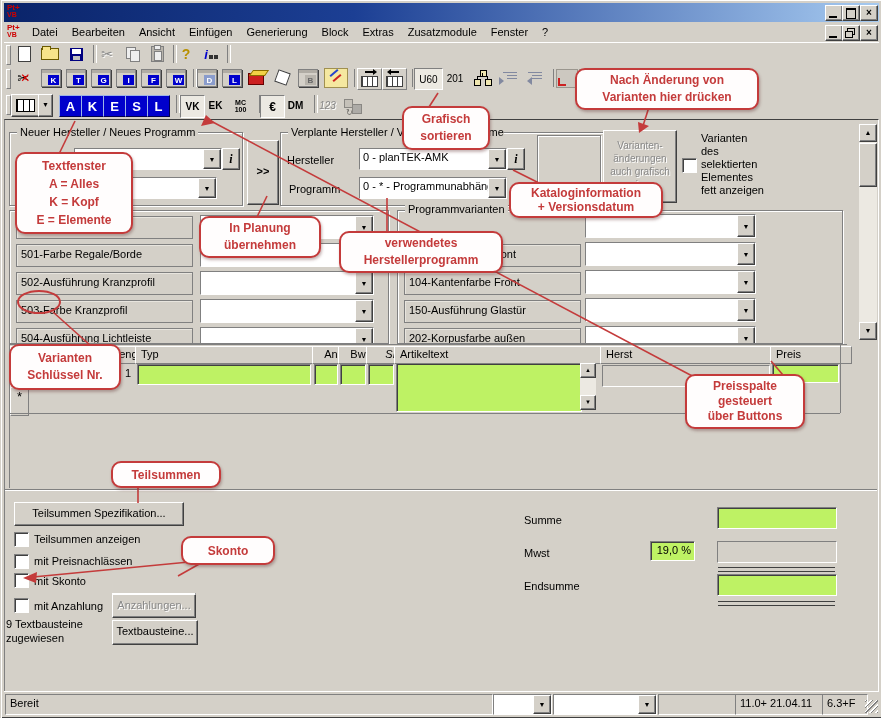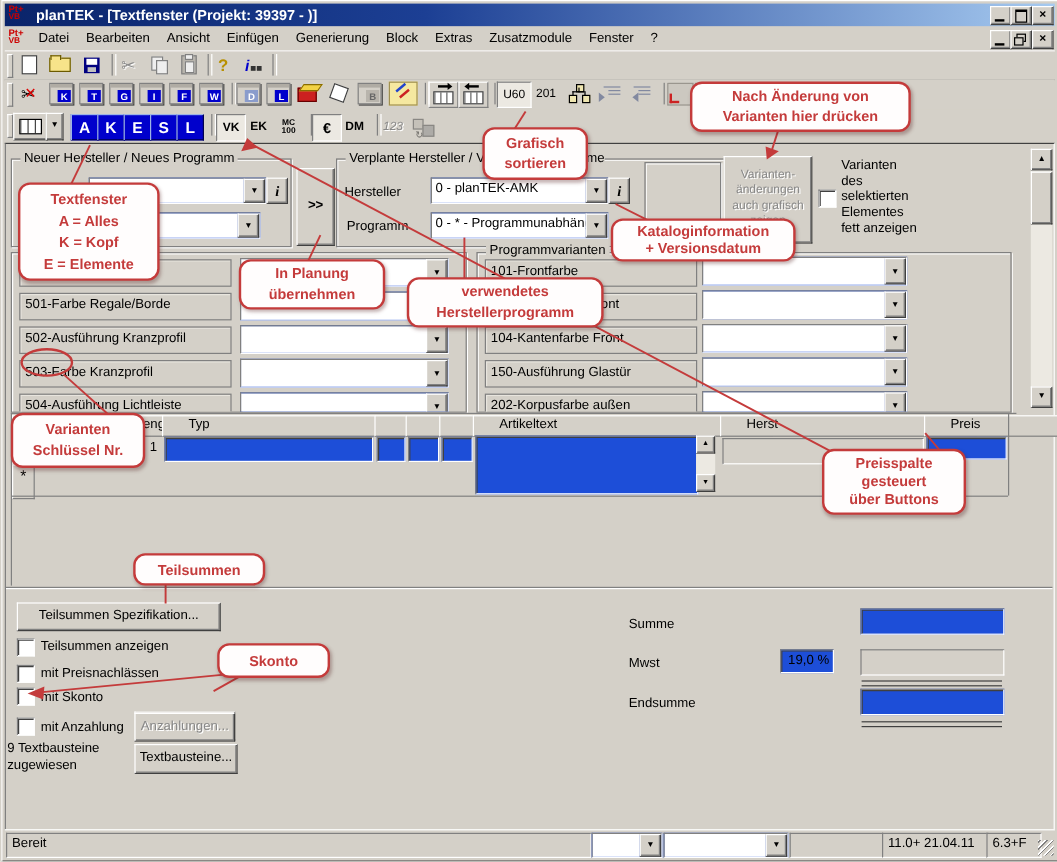--- a/index.html
+++ b/index.html
@@ -5,21 +5,21 @@
   html,body{margin:0;padding:0;}
   body{font-family:"Liberation Sans","DejaVu Sans",sans-serif;font-size:11px;color:#000;}
   .window{position:relative;width:881px;height:718px;background:#d4d0c8;overflow:hidden;
           border-left:1px solid #d4d0c8;box-shadow:inset 1px 1px 0 #fff, inset -1px -1px 0 #404040;}
   .abs{position:absolute;}
   .btn3d{background:#d4d0c8;border-top:1px solid #fff;border-left:1px solid #fff;
          border-right:1px solid #404040;border-bottom:1px solid #404040;
          box-shadow:inset -1px -1px 0 #808080;}
   .sunken{border-top:1px solid #808080;border-left:1px solid #808080;
           border-right:1px solid #fff;border-bottom:1px solid #fff;
-          box-shadow:inset 1px 1px 0 #404040;background:#1d4ed8;}
+          box-shadow:inset 1px 1px 0 #404040;background:#bef264;}
   .sunkenflat{border-top:1px solid #808080;border-left:1px solid #808080;
           border-right:1px solid #fff;border-bottom:1px solid #fff;background:#d4d0c8;}
   .etched{border:1px solid #808080;box-shadow:inset 1px 1px 0 #fff,1px 1px 0 #fff;}
   .titlebar{left:3px;top:3px;width:875px;height:19px;
             background:linear-gradient(90deg,#0a246a 0%,#1c3f94 40%,#a6caf0 100%);
             color:#fff;font-weight:bold;font-size:12px;display:flex;align-items:center;}
   .menubar{left:3px;top:22px;width:875px;height:20px;background:#d4d0c8;display:flex;align-items:center;border-bottom:1px solid #fff;}
   .menuitem{padding:3px 7px;}
   .tbrow{background:#d4d0c8;}
   .grip{width:3px;height:18px;border-top:1px solid #fff;border-left:1px solid #fff;border-right:1px solid #808080;border-bottom:1px solid #808080;}
@@ -42,40 +42,39 @@
   .dropbtn{width:16px;background:#d4d0c8;border-top:1px solid #fff;border-left:1px solid #fff;
            border-right:1px solid #404040;border-bottom:1px solid #404040;box-shadow:inset -1px -1px 0 #808080;
            display:flex;align-items:center;justify-content:center;font-size:7px;}
   .ibtn{font-family:"Liberation Serif","DejaVu Serif",serif;font-style:italic;font-weight:bold;font-size:12px;
         display:flex;align-items:center;justify-content:center;}
   .checkbox{width:13px;height:13px;background:#fff;border-top:1px solid #808080;border-left:1px solid #808080;
             border-right:1px solid #fff;border-bottom:1px solid #fff;box-shadow:inset 1px 1px 0 #404040;}
   .statfield{background:#d4d0c8;padding:2px 4px;overflow:hidden;white-space:nowrap;
              border-top:1px solid #808080;border-left:1px solid #808080;border-right:1px solid #fff;border-bottom:1px solid #fff;}
   .th{background:#d4d0c8;border-top:1px solid #fff;border-left:1px solid #fff;border-right:1px solid #808080;
-      border-bottom:1px solid #808080;padding:1px 21px;overflow:hidden;white-space:nowrap;}
+      border-bottom:1px solid #808080;padding:1px 5px;overflow:hidden;white-space:nowrap;}
   .callout{position:absolute;z-index:50;background:#fffdfd;border:2px solid #c43b3b;border-radius:10px;
            color:#c43b3b;font-weight:bold;font-size:12px;text-align:center;
            display:flex;flex-direction:column;justify-content:center;box-shadow:1px 2px 3px rgba(90,40,40,.35);}
   .vrow-label{background:#d4d0c8;border:1px solid #808080;box-shadow:inset 1px 1px 0 #e8e5de;
               padding:3px 4px;overflow:hidden;white-space:nowrap;}
   .dblrule{border-top:1px solid #404040;border-bottom:1px solid #404040;height:3px;}
   svg{position:absolute;left:0;top:0;pointer-events:none;}
 </style>
 </head>
 <body>
 
 <div class="window">
 
   <div class="abs titlebar">
     <div class="abs" style="left:3px;top:1px;width:18px;height:16px;">
       <div style="color:#cc0000;font-size:8px;font-weight:bold;line-height:7px;text-shadow:none;">Pt+</div>
       <div style="color:#cc0000;font-size:7px;font-weight:bold;line-height:7px;">VB</div>
     </div>
-    <div class="abs" style="left:26px;top:3px;">planTEK - [Textfenster (Projekt: 39397 - )]</div>
     <div class="abs btn3d" style="left:821px;top:2px;width:16px;height:14px;">
         <div style="position:absolute;left:3px;bottom:2px;width:8px;height:2px;background:#000;"></div>
       </div>
     <div class="abs btn3d" style="left:838px;top:2px;width:16px;height:14px;">
         <div style="position:absolute;left:3px;top:2px;width:8px;height:8px;border:1px solid #000;border-top-width:2px;"></div>
       </div>
     <div class="abs btn3d" style="left:856px;top:2px;width:16px;height:14px;color:#000;font-size:10px;font-weight:bold;text-align:center;line-height:13px;">×</div>
   </div>
 
   <div class="abs menubar">
@@ -399,21 +398,20 @@
         <div class="val"></div>
         <div class="dropbtn">▼</div>
       </div>
     <div class="abs combo sunken" style="left:190px;top:116px;width:172px;height:22px;">
         <div class="val"></div>
         <div class="dropbtn">▼</div>
       </div>
   </div>
 
   <div class="abs etched" style="left:396px;top:210px;width:444px;height:132px;overflow:hidden;">
-    <div class="vrow-label abs" style="left:6px;top:5px;width:167px;height:15px;">101-Frontfarbe</div>
     <div class="vrow-label abs" style="left:6px;top:33px;width:167px;height:15px;">102-Ausführung Front</div>
     <div class="vrow-label abs" style="left:6px;top:61px;width:167px;height:15px;">104-Kantenfarbe Front</div>
     <div class="vrow-label abs" style="left:6px;top:89px;width:167px;height:15px;">150-Ausführung Glastür</div>
     <div class="vrow-label abs" style="left:6px;top:117px;width:167px;height:15px;">202-Korpusfarbe außen</div>
     <div class="abs combo sunken" style="left:187px;top:3px;width:169px;height:22px;">
         <div class="val"></div>
         <div class="dropbtn">▼</div>
       </div>
     <div class="abs combo sunken" style="left:187px;top:31px;width:169px;height:22px;">
         <div class="val"></div>

